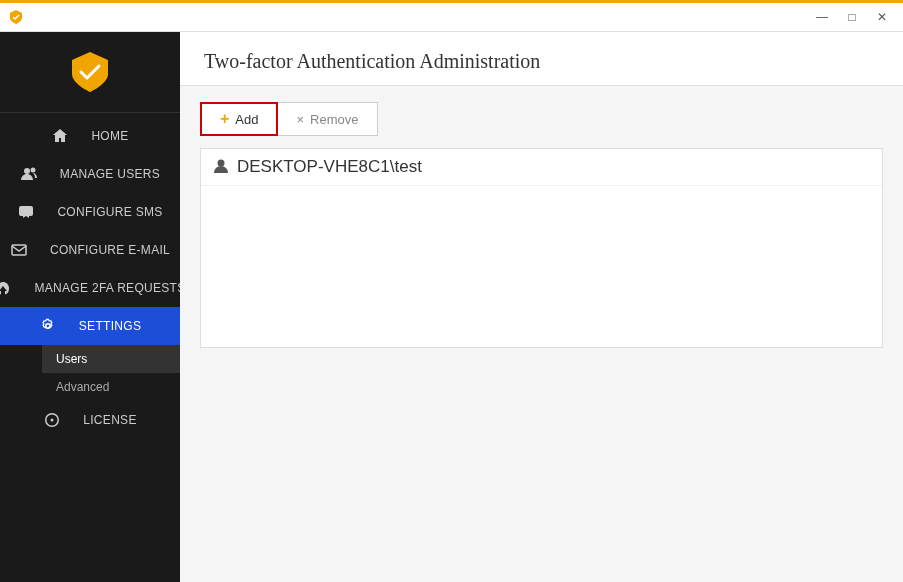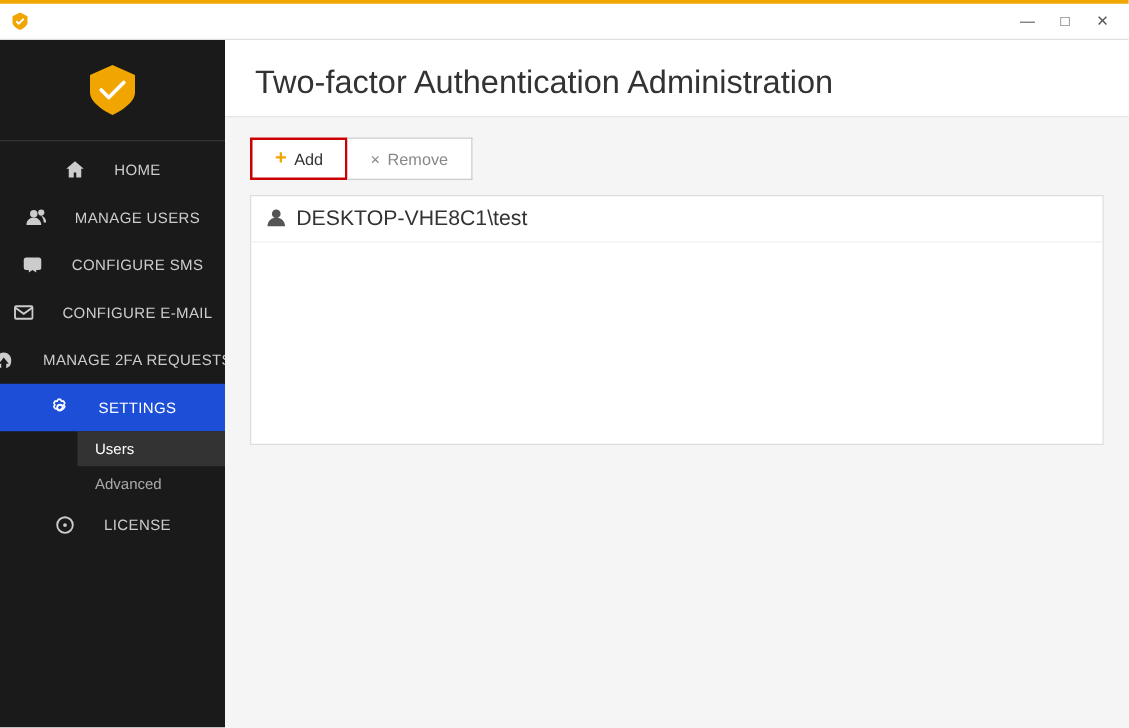--- a/index.html
+++ b/index.html
@@ -36,35 +36,35 @@
       width: 48px; height: 48px;
     }
     .sidebar-nav { flex: 1; padding-top: 4px; }
     .nav-item {
       display: flex; align-items: center; gap: 22px;
       padding: 10px 14px; color: #ccc; cursor: pointer; font-size: 12px;
       font-weight: 500; letter-spacing: 0.3px; white-space: nowrap; justify-content: center;
     }
     .nav-item.active { background: #1d4ed8; color: #fff; }
     .nav-item .nav-icon { width: 18px; height: 18px; flex-shrink: 0; display: flex; align-items: center; justify-content: center; }
-    .nav-sub { padding-left: 42px; margin-left: 20px; }
+    .nav-sub { padding-left: 42px; }
     .nav-sub-item {
       padding: 7px 14px; color: #aaa; cursor: pointer; font-size: 12px;
     }
     .nav-sub-item.active { background: #333; color: #fff; }
 
     
     .content { flex: 1; background: #f0f0f0; display: flex; flex-direction: column; }
 
     
     .content-header {
       background: #fff; padding: 18px 24px 12px 24px;
       border-bottom: 1px solid #e0e0e0;
     }
-    .content-title { font-size: 26px; color: #333; font-weight: 400; }
+    .content-title { font-size: 20px; color: #333; font-weight: 400; font-family: Liberation Serif, serif; }
 
     
     .content-body { flex: 1; padding: 16px 20px; background: #f5f5f5; }
 
     
     .toolbar { display: flex; gap: 0; margin-bottom: 12px; }
     .toolbar-btn {
       display: flex; align-items: center; gap: 6px;
       padding: 6px 18px; background: #fff; border: 2px solid #e00;
       cursor: pointer; font-size: 13px; color: #333; font-weight: 500;

